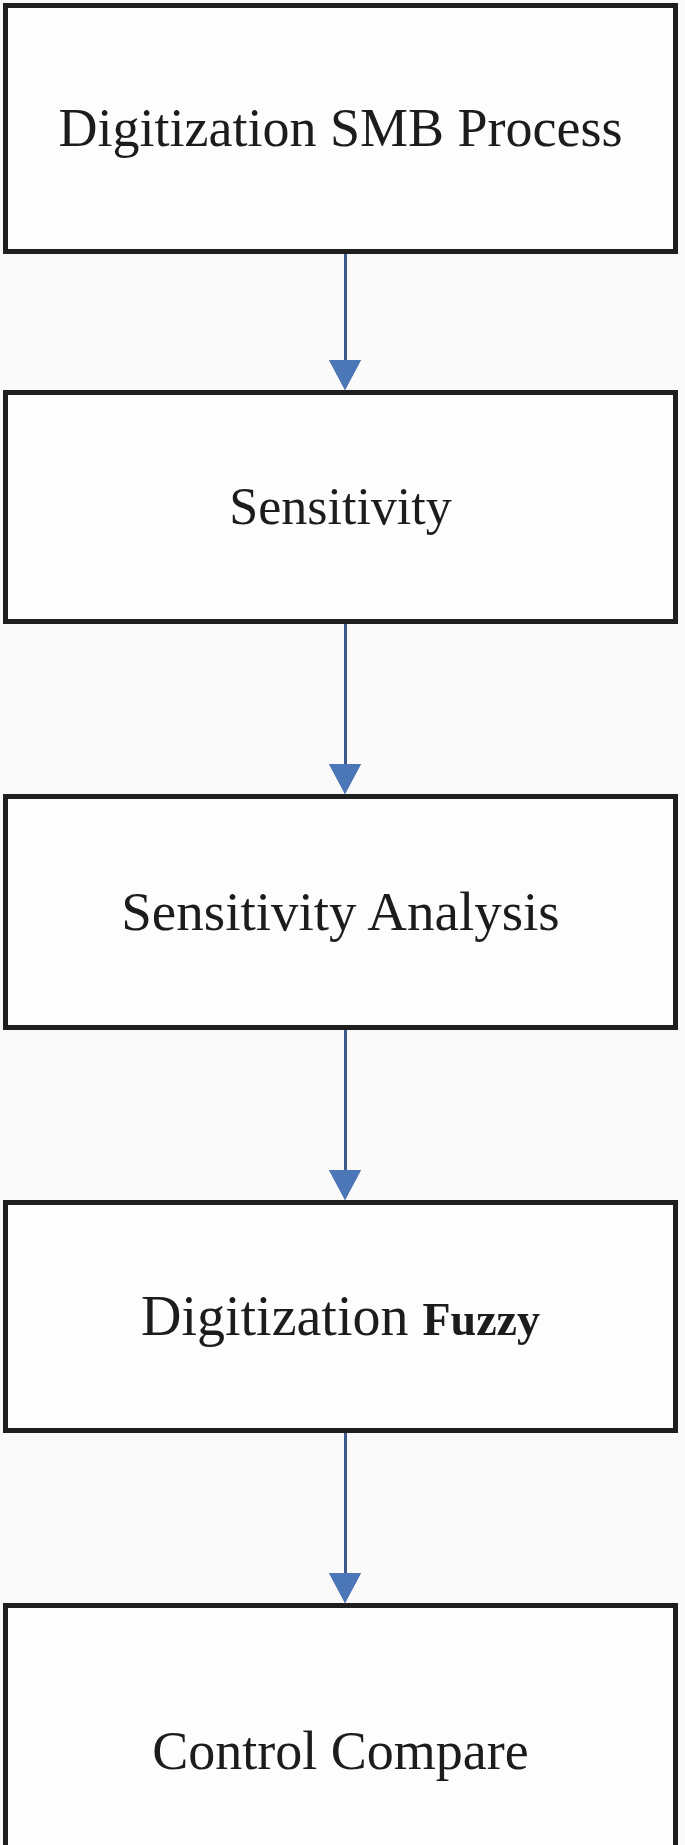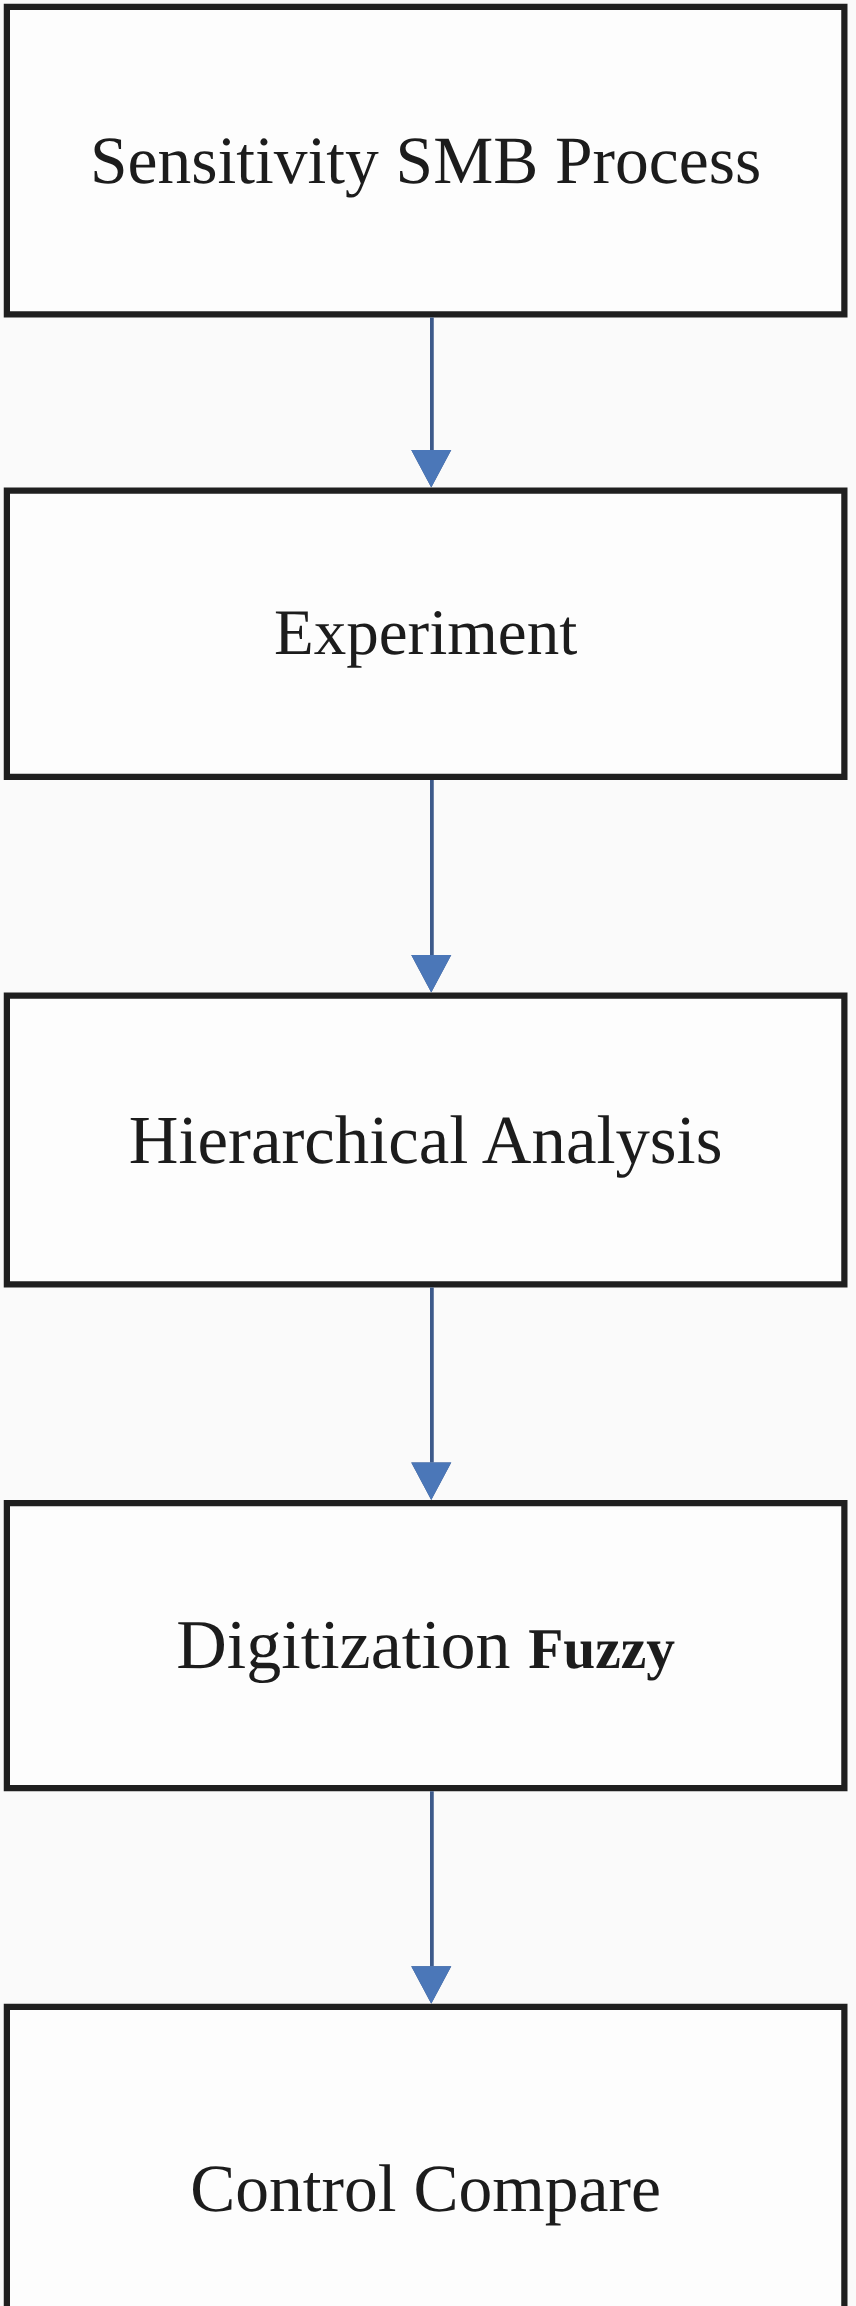--- a/index.html
+++ b/index.html
@@ -66,39 +66,39 @@
     border-top: 30px solid var(--arrow_head);
     filter: drop-shadow(0 0 0.5px var(--arrow_line));
   }
 </style>
 </head>
 <body>
 
 <div class="figure">
 
   <div class="flow-node node-1">
-    <span>Sensitivity SMB Process</span>
+    <span>Digitization SMB Process</span>
   </div>
 
   <div class="connector conn-1">
     <div class="line"></div>
     <div class="head"></div>
   </div>
 
   <div class="flow-node node-2">
-    <span>Experiment</span>
+    <span>Sensitivity</span>
   </div>
 
   <div class="connector conn-2">
     <div class="line"></div>
     <div class="head"></div>
   </div>
 
   <div class="flow-node node-3">
-    <span>Hierarchical Analysis</span>
+    <span>Sensitivity Analysis</span>
   </div>
 
   <div class="connector conn-3">
     <div class="line"></div>
     <div class="head"></div>
   </div>
 
   <div class="flow-node node-4">
     <span>
       <span class="part-large">Digitization</span>

